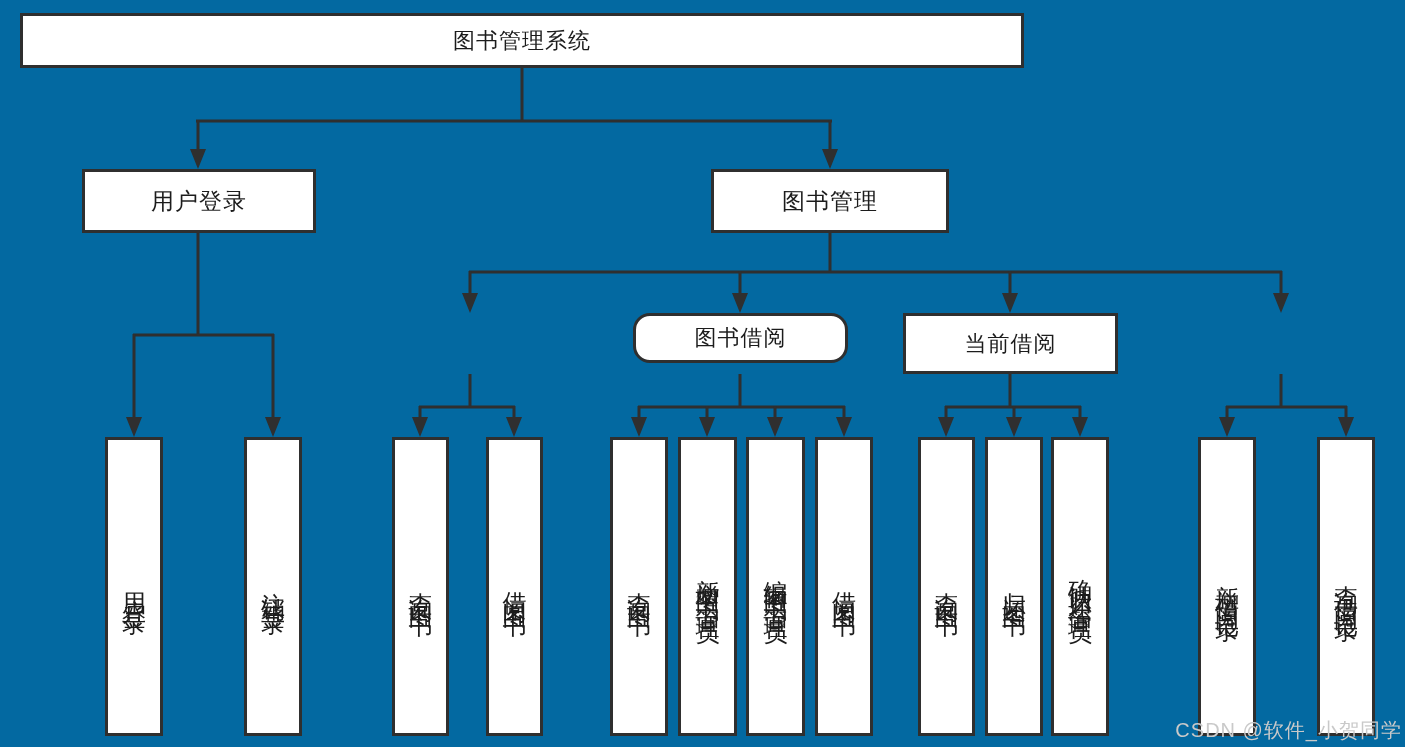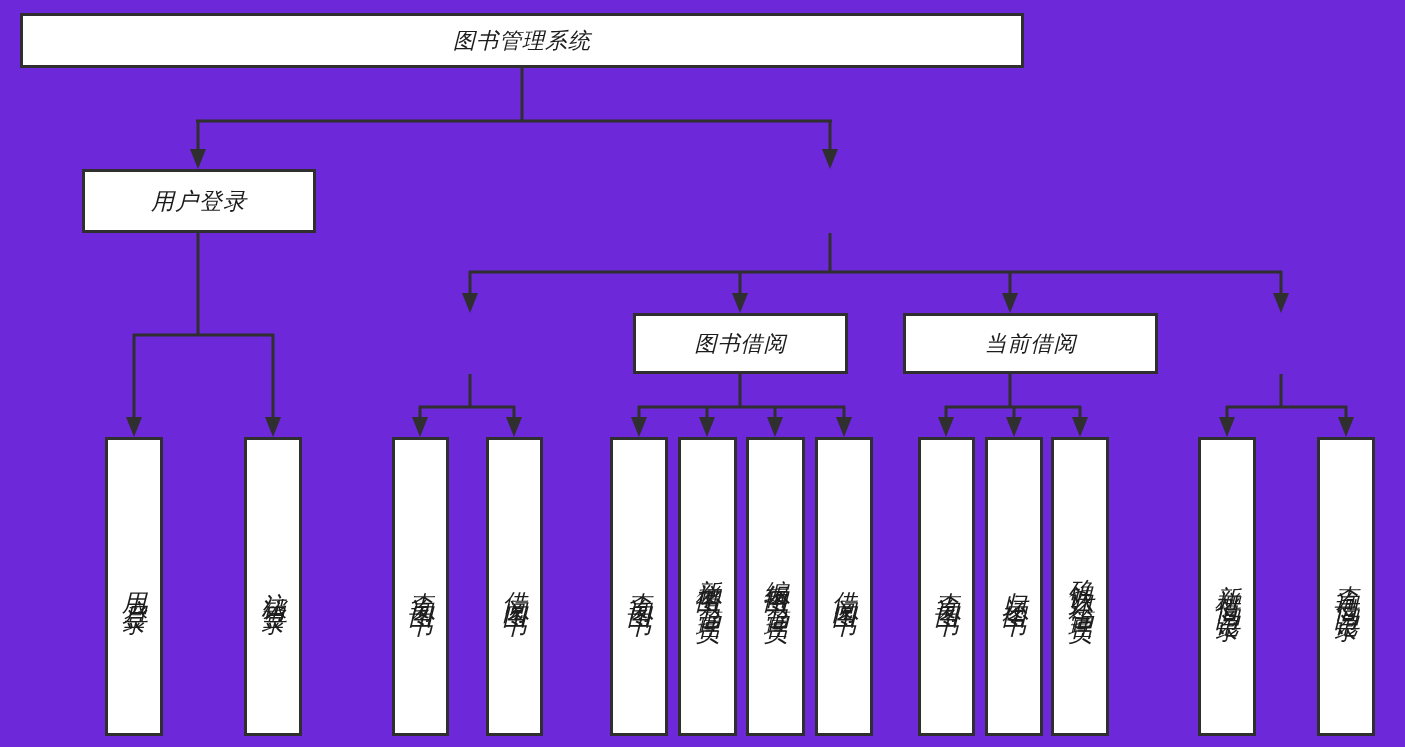--- a/index.html
+++ b/index.html
@@ -5,23 +5,22 @@
   html, body {
     margin: 0;
     padding: 0;
     background: #ffffff;
     font-family: "Liberation Sans", "DejaVu Sans", sans-serif;
   }
   #canvas {
     position: relative;
     width: 1405px;
     height: 747px;
-    background: #6d28d9;
+    background: #0369a1;
     overflow: hidden;
-    font-style: italic;
   }
   #wires {
     position: absolute;
     left: 0; top: 0;
   }
   .box {
     position: absolute;
     box-sizing: border-box;
     border: 3px solid #2f2f2f;
     background: #ffffff;
@@ -142,36 +141,38 @@
       <line x1="1227" y1="406" x2="1227" y2="419"></line>
       <polygon points="1219,417 1235,417 1227,437"></polygon>
       <line x1="1346" y1="406" x2="1346" y2="419"></line>
       <polygon points="1338,417 1354,417 1346,437"></polygon>
     </g>
   </svg>
 
   <div class="box" style="left:20px; top:13px; width:1004px; height:55px;">图书管理系统</div>
 
   <div class="box lv2" style="left:82px; top:169px; width:234px; height:64px;">用户登录</div>
+  <div class="box lv2" style="left:711px; top:169px; width:238px; height:64px;">图书管理</div>
 
-  <div class="box" style="left:633px; top:313px; width:215px; height:61px;">图书借阅</div>
-  <div class="box" style="left:903px; top:313px; width:255px; height:61px;">当前借阅</div>
+  <div class="box" style="left:633px; top:313px; width:215px; height:50px;border-radius:17px;">图书借阅</div>
+  <div class="box" style="left:903px; top:313px; width:215px; height:61px;">当前借阅</div>
 
   <div class="vbox" style="left:105px; width:58px;">用户登录</div>
   <div class="vbox" style="left:244px; width:58px;">注销登录</div>
 
   <div class="vbox" style="left:392px; width:57px;">查询图书</div>
   <div class="vbox" style="left:486px; width:57px;">借阅图书</div>
 
   <div class="vbox" style="left:610px; width:58px;">查询图书</div>
   <div class="vbox long" style="left:678px; width:59px;">新增图书（管理员）</div>
   <div class="vbox long" style="left:746px; width:59px;">编辑图书（管理员）</div>
   <div class="vbox" style="left:815px; width:58px;">借阅图书</div>
 
   <div class="vbox" style="left:918px; width:57px;">查询图书</div>
   <div class="vbox" style="left:985px; width:58px;">归还图书</div>
   <div class="vbox long" style="left:1051px; width:58px;">确认归还（管理员）</div>
 
   <div class="vbox" style="left:1198px; width:58px;">新增借阅记录</div>
   <div class="vbox" style="left:1317px; width:58px;">查询借阅记录</div>
 
+  <div id="watermark">CSDN @软件_小贺同学</div>
 
 </div>
 
 </body></html>

